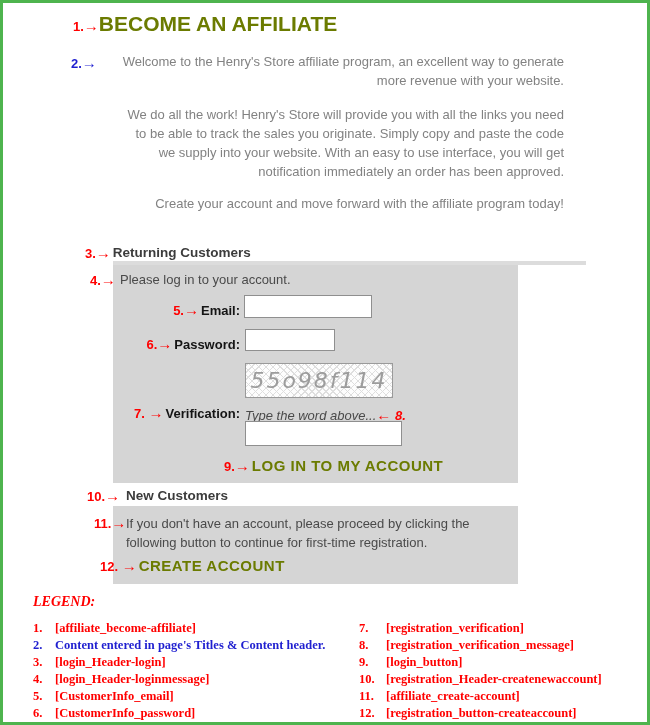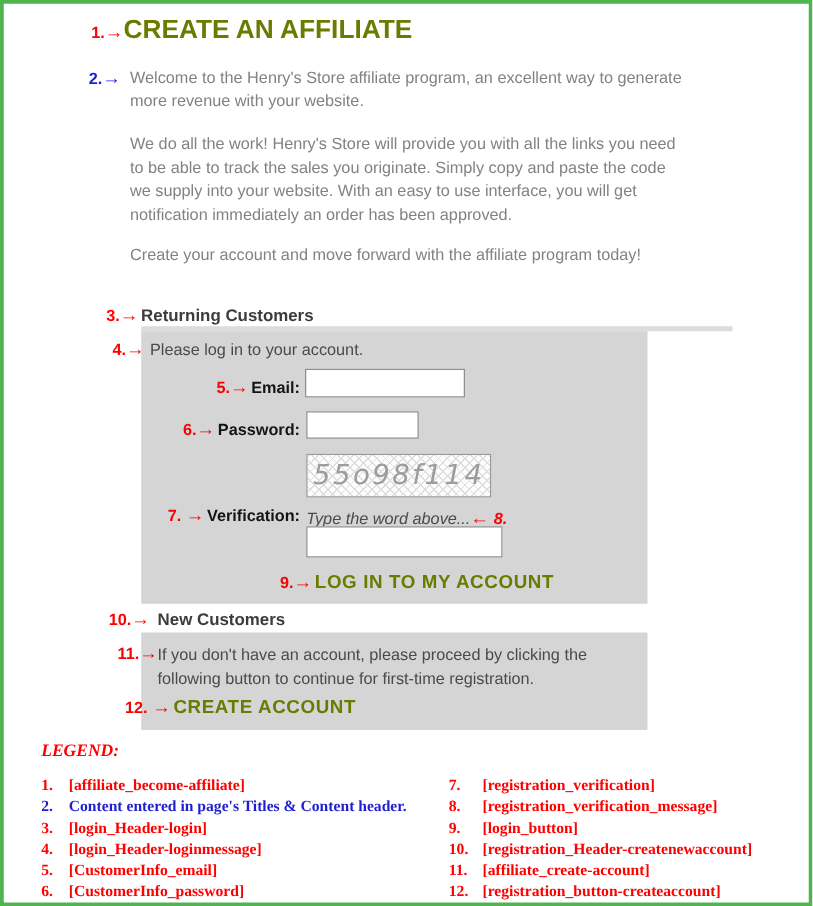--- a/index.html
+++ b/index.html
@@ -13,21 +13,21 @@
   .ann { font-weight:bold; color:#ff0000; font-size:13px; white-space:nowrap; }
   .ann .arrow { font-size:15px; font-weight:bold; }
   .ann.blue { color:#1f1fd0; }
   
   .title-row { position:absolute; left:70px; top:9px; display:flex; align-items:flex-start; }
   .title-row .ann { margin-top:5px; }
   h1.page-title { font-size:21px; font-weight:bold; color:#6b7b00; letter-spacing:0; }
   
   .intro-ann { position:absolute; left:68px; top:51px; }
   .intro { position:absolute; left:101px; top:49px; width:460px; }
-  .intro p { white-space:pre-line; font-size:13px; line-height:19px; color:#828282; margin:0 0 15px 0; }
+  .intro p { white-space:pre-line; font-size:13px; line-height:19px; color:#828282; margin:0 0 15px 0;text-align:right; }
   .intro p.last { margin-top:-2px; }
   
   .section-header { position:absolute; display:flex; align-items:center; }
   .section-header .label { font-size:13.5px; font-weight:bold; color:#3c3c3c; margin-left:2px;text-align:right; }
   .header-rule { position:absolute; left:110px; top:258px; width:473px; height:4px; background:#dcdcdc; }
   
   .panel { position:absolute; left:110px; width:405px; background:#d5d5d5; }
   .panel-login { top:262px; height:218px; }
   .panel-reg   { top:503px; height:78px; }
   .panel .msg { font-size:13px; color:#4a4a4a; }
@@ -71,21 +71,21 @@
   .legend-col-right .legend-row .num { width:27px; }
   .legend-row.blue { color:#1f1fd0; }
 </style>
 </head>
 <body>
 
 <div id="page">
 
   <div class="title-row">
     <span class="ann"><span>1.</span><span class="arrow">→</span></span>
-    <h1 class="page-title">CREATE AN AFFILIATE</h1>
+    <h1 class="page-title">BECOME AN AFFILIATE</h1>
   </div>
 
   <span class="ann blue intro-ann"><span>2.</span><span class="arrow">→</span></span>
   <div class="intro">
     <p>Welcome to the Henry's Store affiliate program, an excellent way to generate
 more revenue with your website.</p>
     <p>We do all the work! Henry's Store will provide you with all the links you need
 to be able to track the sales you originate. Simply copy and paste the code
 we supply into your website. With an easy to use interface, you will get
 notification immediately an order has been approved.</p>

